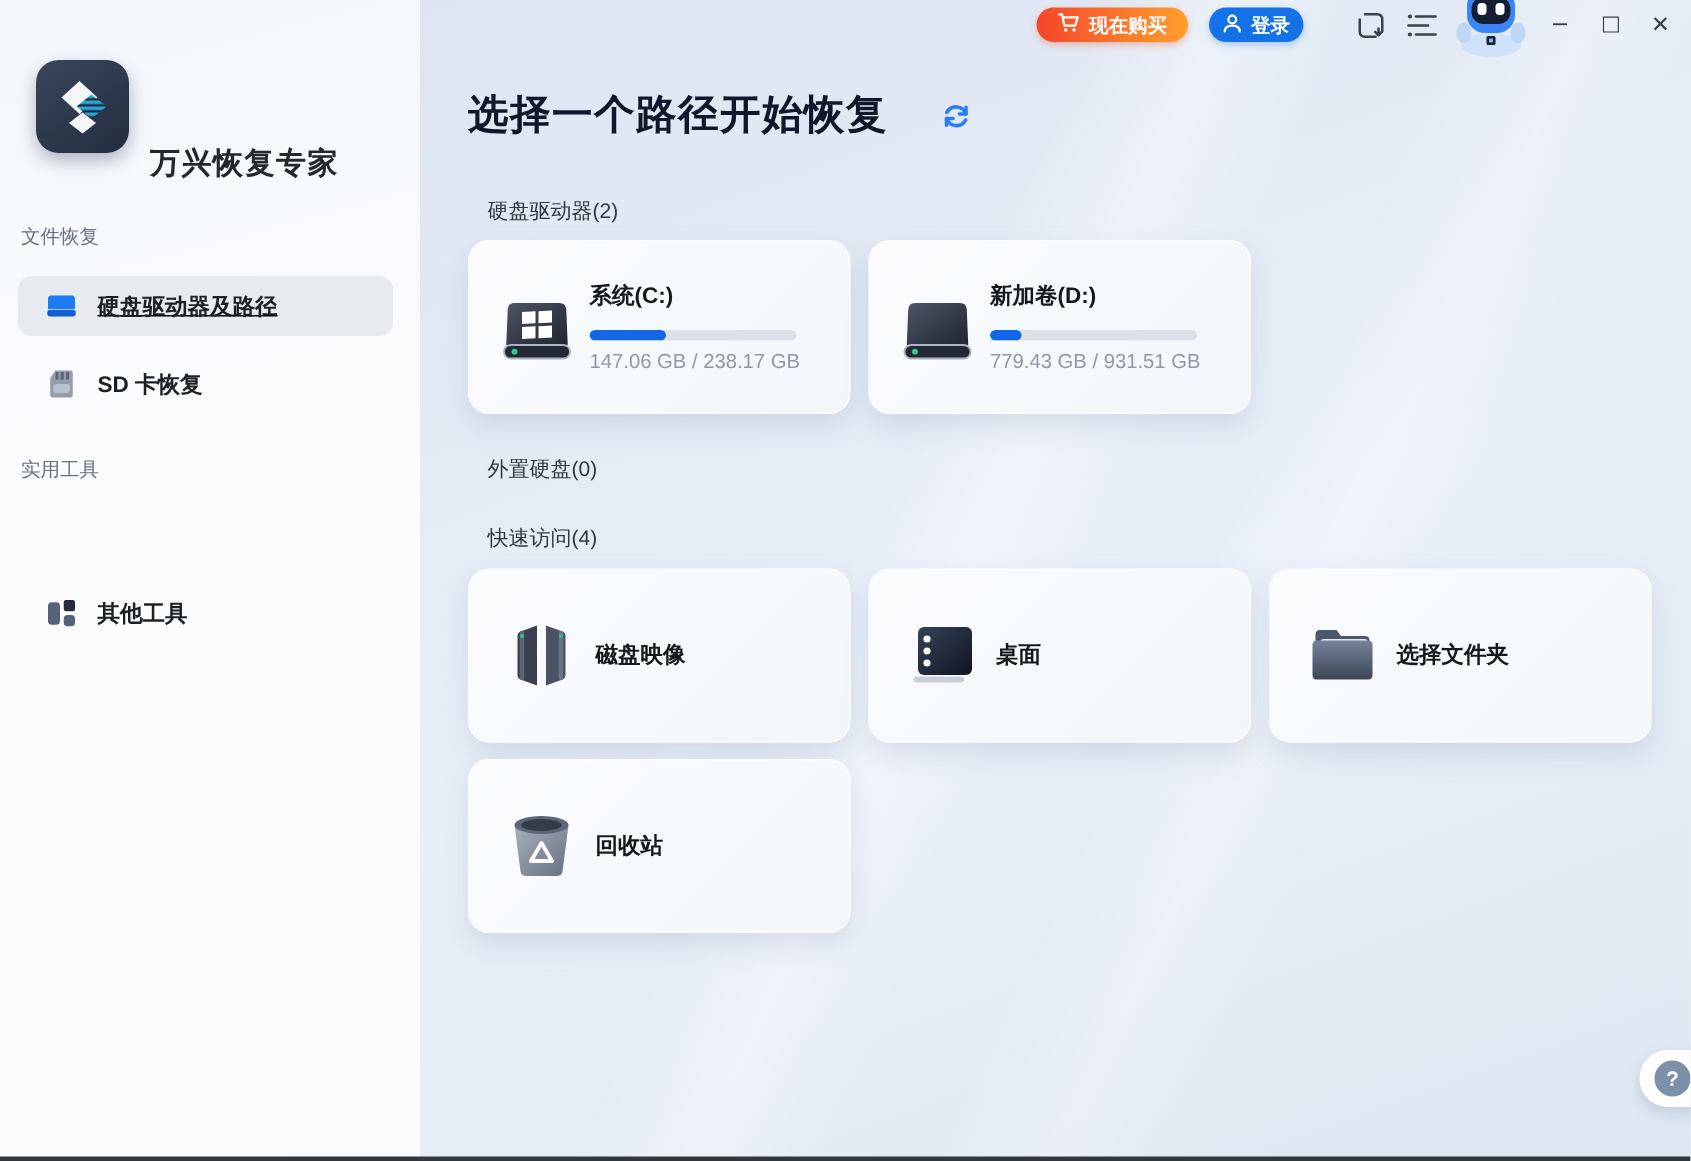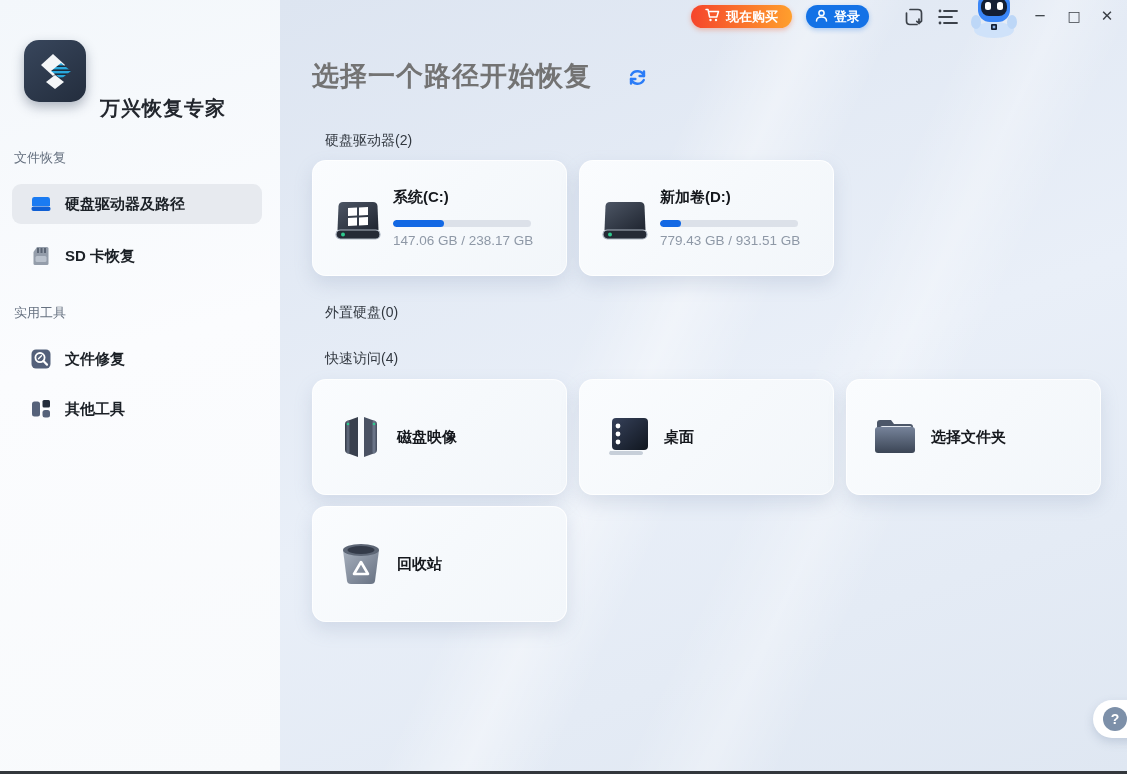--- a/index.html
+++ b/index.html
@@ -43,21 +43,21 @@
 
   
   .side-section-label { position:absolute; left:14px; font-size:13px; color:#667180; }
   .side-item { position:absolute; left:12px; width:250px; height:40px; border-radius:9px;
     display:flex; align-items:center; gap:13px; padding-left:18px; cursor:pointer; }
   .side-item.active { background:#e7eaef; }
   .side-item .lbl { font-size:15px; font-weight:bold; color:#1b2026; }
   .side-ico { width:22px; height:22px; display:flex; align-items:center; justify-content:center; }
 
   
-  .h1 { position:absolute; left:312px; top:58px; font-size:27px; font-weight:bold; color:#737373; letter-spacing:1px; }
+  .h1 { position:absolute; left:312px; top:58px; font-size:27px; font-weight:bold; color:#0f172a; letter-spacing:1px; }
   .refresh { position:absolute; left:628px; top:68px; width:19px; height:19px; cursor:pointer; }
   .sec-label { position:absolute; left:312px; font-size:14px; color:#31373f;margin-left:13px; }
 
   .card { position:absolute; width:255px; height:116px; border-radius:14px;
     background:linear-gradient(135deg,#fafcfe,#f2f6fa);
     border:1px solid rgba(255,255,255,.85);
     box-shadow:0 8px 18px rgba(126,146,176,.22);
     cursor:pointer; }
   .drive-card .d-icon { position:absolute; left:22px; top:38px; width:46px; height:44px; }
   .drive-card .d-name { position:absolute; left:80px; top:27px; font-size:15px; font-weight:bold; color:#15181d; }
@@ -89,21 +89,21 @@
       </defs>
       <polygon points="18,3 30,14 18,25 6,14" fill="#f4f6f8"></polygon>
       <polygon points="26,12 36,20 26,28 16,20" fill="url(#stripes)"></polygon>
       <polygon points="20,24 29,31 20,38 11,31" fill="#f4f6f8"></polygon>
     </svg>
   </div>
   <div class="app-title">万兴恢复专家</div>
 
   <div class="side-section-label" style="top:149px;">文件恢复</div>
 
-  <div class="side-item active" style="top:184px;">
+  <div class="side-item active" style="top:184px;text-decoration:underline;">
     <span class="side-ico">
       <svg width="22" height="22" viewBox="0 0 22 22">
         <path d="M4 4 h14 q2 0 2 2.5 L20 13 H2 L2 6.5 Q2 4 4 4 Z" fill="#1a7bf2"></path>
         <rect x="1.5" y="13.5" width="19" height="4.5" rx="2" fill="#0f5fd4"></rect>
       </svg>
     </span>
     <span class="lbl">硬盘驱动器及路径</span>
   </div>
 
   <div class="side-item" style="top:236px;">
@@ -114,31 +114,20 @@
         <rect x="9.5" y="2" width="2" height="5" fill="#5a6473"></rect>
         <rect x="13" y="2" width="2" height="5" fill="#5a6473"></rect>
         <rect x="4.5" y="10" width="11" height="6" rx="1.5" fill="#b9c1cc"></rect>
       </svg>
     </span>
     <span class="lbl">SD 卡恢复</span>
   </div>
 
   <div class="side-section-label" style="top:304px;">实用工具</div>
 
-  <div class="side-item" style="top:339px;">
-    <span class="side-ico">
-      <svg width="20" height="20" viewBox="0 0 20 20">
-        <rect x="0.5" y="0.5" width="19" height="19" rx="4.5" fill="#53607a"></rect>
-        <circle cx="9" cy="8.6" r="4.6" fill="none" stroke="#ffffff" stroke-width="1.8"></circle>
-        <line x1="12.4" y1="12" x2="16" y2="15.6" stroke="#ffffff" stroke-width="2.2" stroke-linecap="round"></line>
-        <path d="M7.5 9.8 L10.5 6.8" stroke="#ffffff" stroke-width="1.4" stroke-linecap="round"></path>
-      </svg>
-    </span>
-    <span class="lbl">文件修复</span>
-  </div>
 
   <div class="side-item" style="top:389px;">
     <span class="side-ico">
       <svg width="20" height="20" viewBox="0 0 20 20">
         <rect x="1" y="2.5" width="8" height="15" rx="2.5" fill="#56627a"></rect>
         <rect x="11.5" y="1" width="7.5" height="7.5" rx="1.5" fill="#232c3b"></rect>
         <rect x="11.5" y="11" width="7.5" height="7.5" rx="2.5" fill="#56627a"></rect>
       </svg>
     </span>
     <span class="lbl">其他工具</span>

